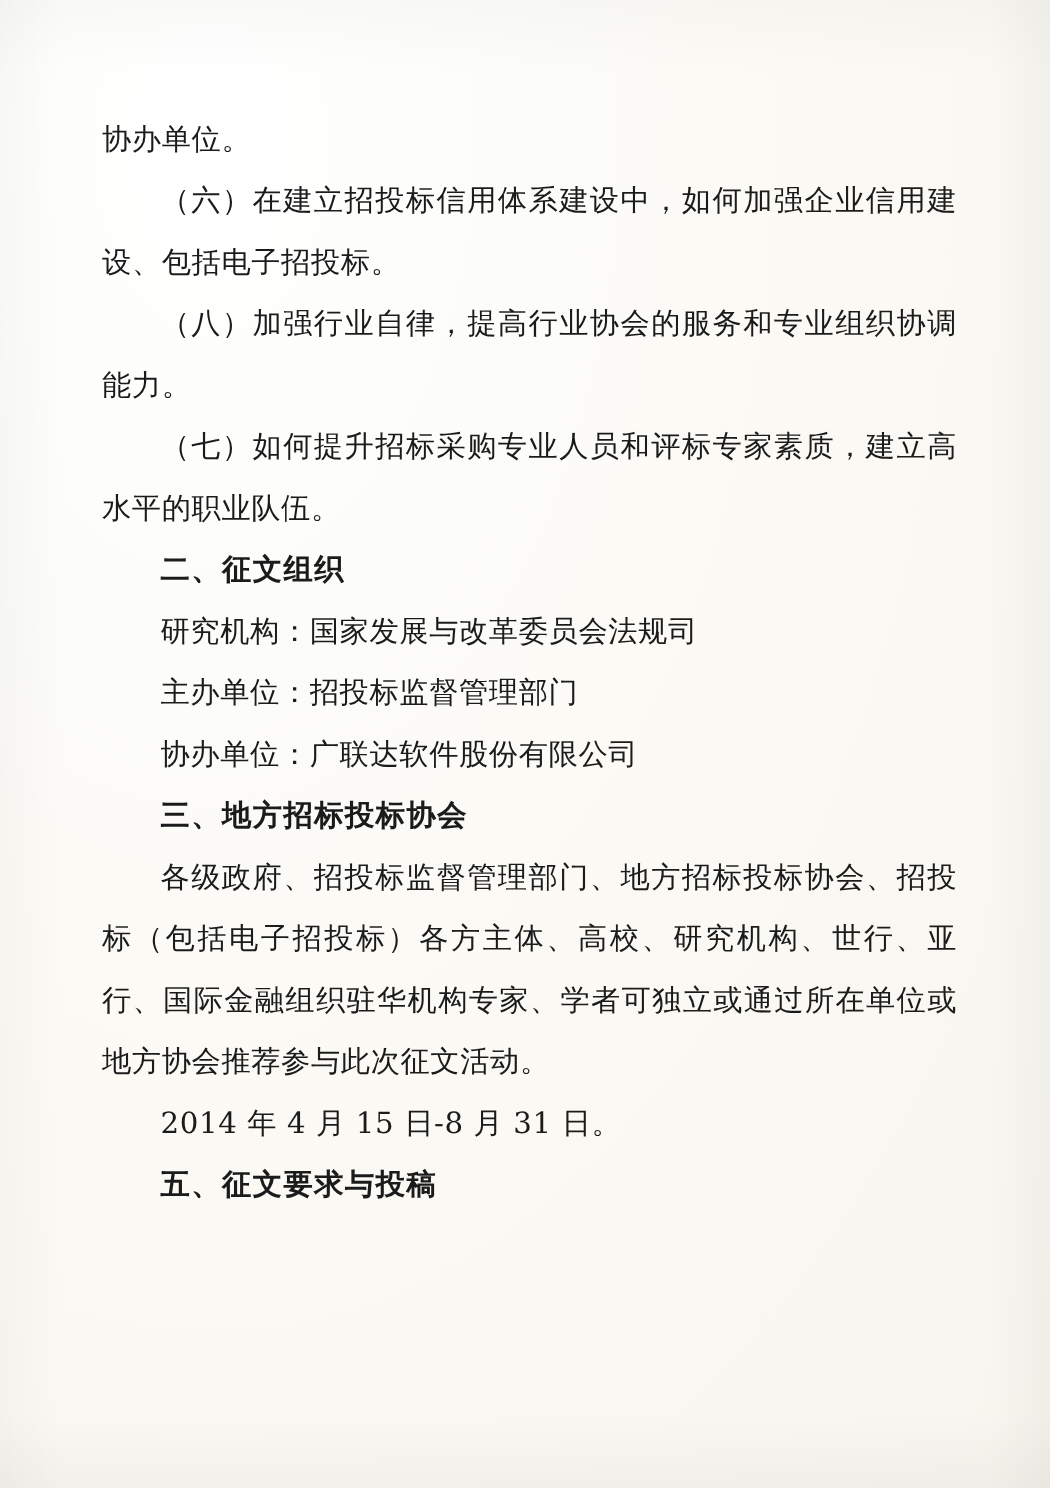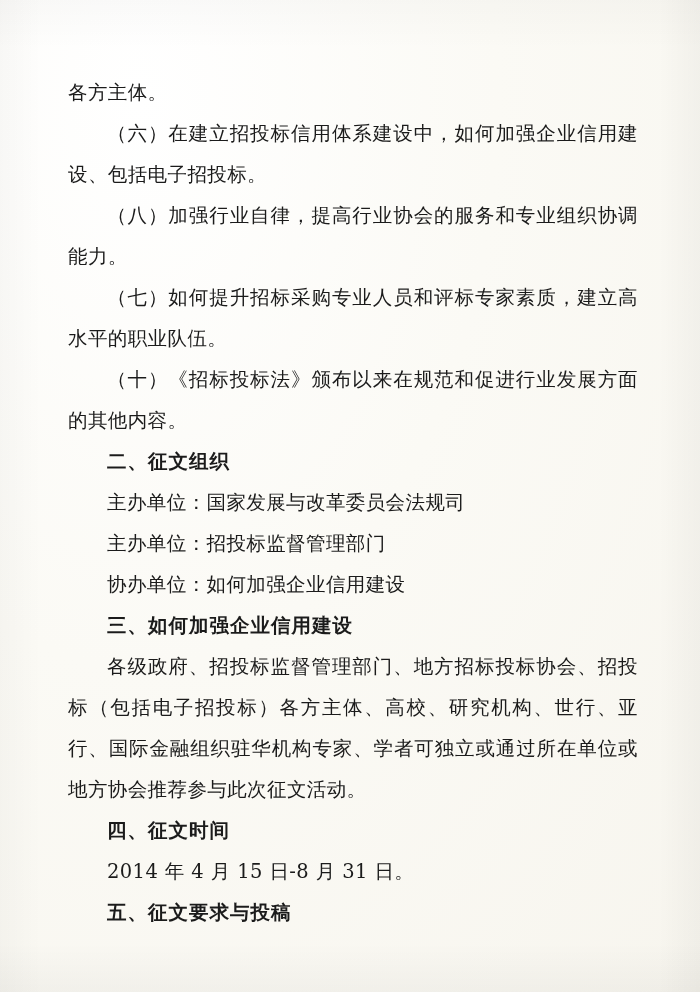--- a/index.html
+++ b/index.html
@@ -63,33 +63,31 @@
   }
 </style>
 </head>
 <body>
 
 <div class="paper"></div>
 
 <div class="page">
   <div class="doc-body">
 
-    <p class="cont">各方主体。</p>
+    <p class="cont">协办单位。</p>
     <p class="para">（六）在建立招投标信用体系建设中，如何加强企业信用建设、包括电子招投标。</p>
     <p class="para">（八）加强行业自律，提高行业协会的服务和专业组织协调能力。</p>
     <p class="para">（七）如何提升招标采购专业人员和评标专家素质，建立高水平的职业队伍。</p>
-    <p class="para">（十）《招标投标法》颁布以来在规范和促进行业发展方面的其他内容。</p>
 
     <p class="heading">二、征文组织</p>
-    <p class="sub">主办单位：国家发展与改革委员会法规司</p>
+    <p class="sub">研究机构：国家发展与改革委员会法规司</p>
     <p class="sub">主办单位：招投标监督管理部门</p>
-    <p class="sub">协办单位：如何加强企业信用建设</p>
+    <p class="sub">协办单位：广联达软件股份有限公司</p>
 
-    <p class="heading">三、如何加强企业信用建设</p>
+    <p class="heading">三、地方招标投标协会</p>
     <p class="para">各级政府、招投标监督管理部门、地方招标投标协会、招投标（包括电子招投标）各方主体、高校、研究机构、世行、亚行、国际金融组织驻华机构专家、学者可独立或通过所在单位或地方协会推荐参与此次征文活动。</p>
 
-    <p class="heading">四、征文时间</p>
     <p class="sub">2014 年 4 月 15 日-8 月 31 日。</p>
 
     <p class="heading">五、征文要求与投稿</p>
 
   </div>
 </div>
 
 </body></html>

